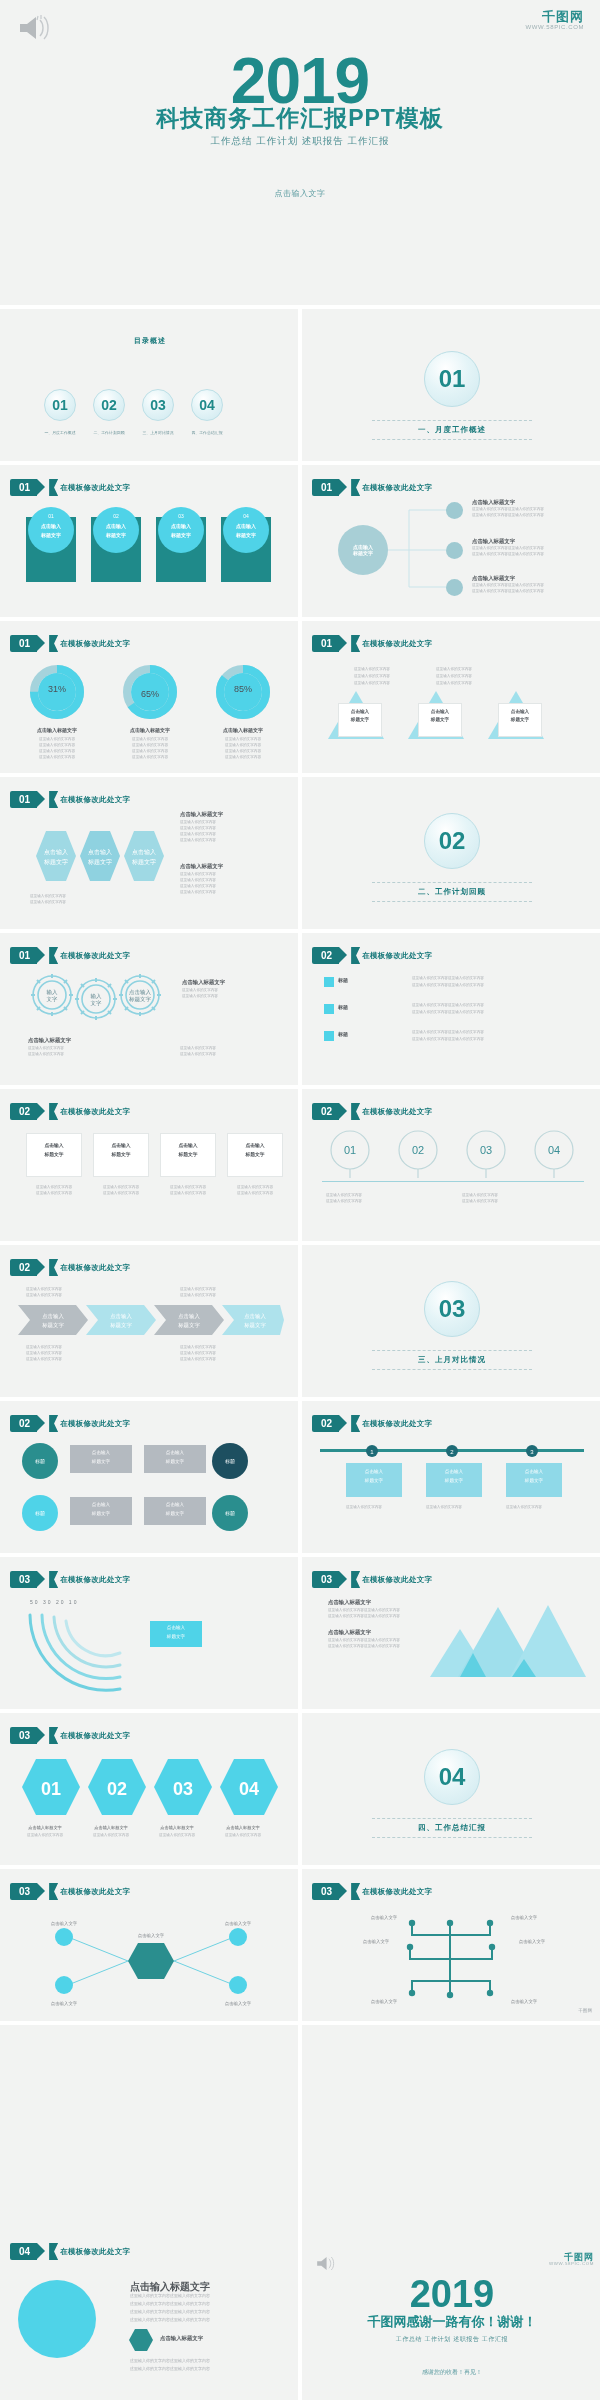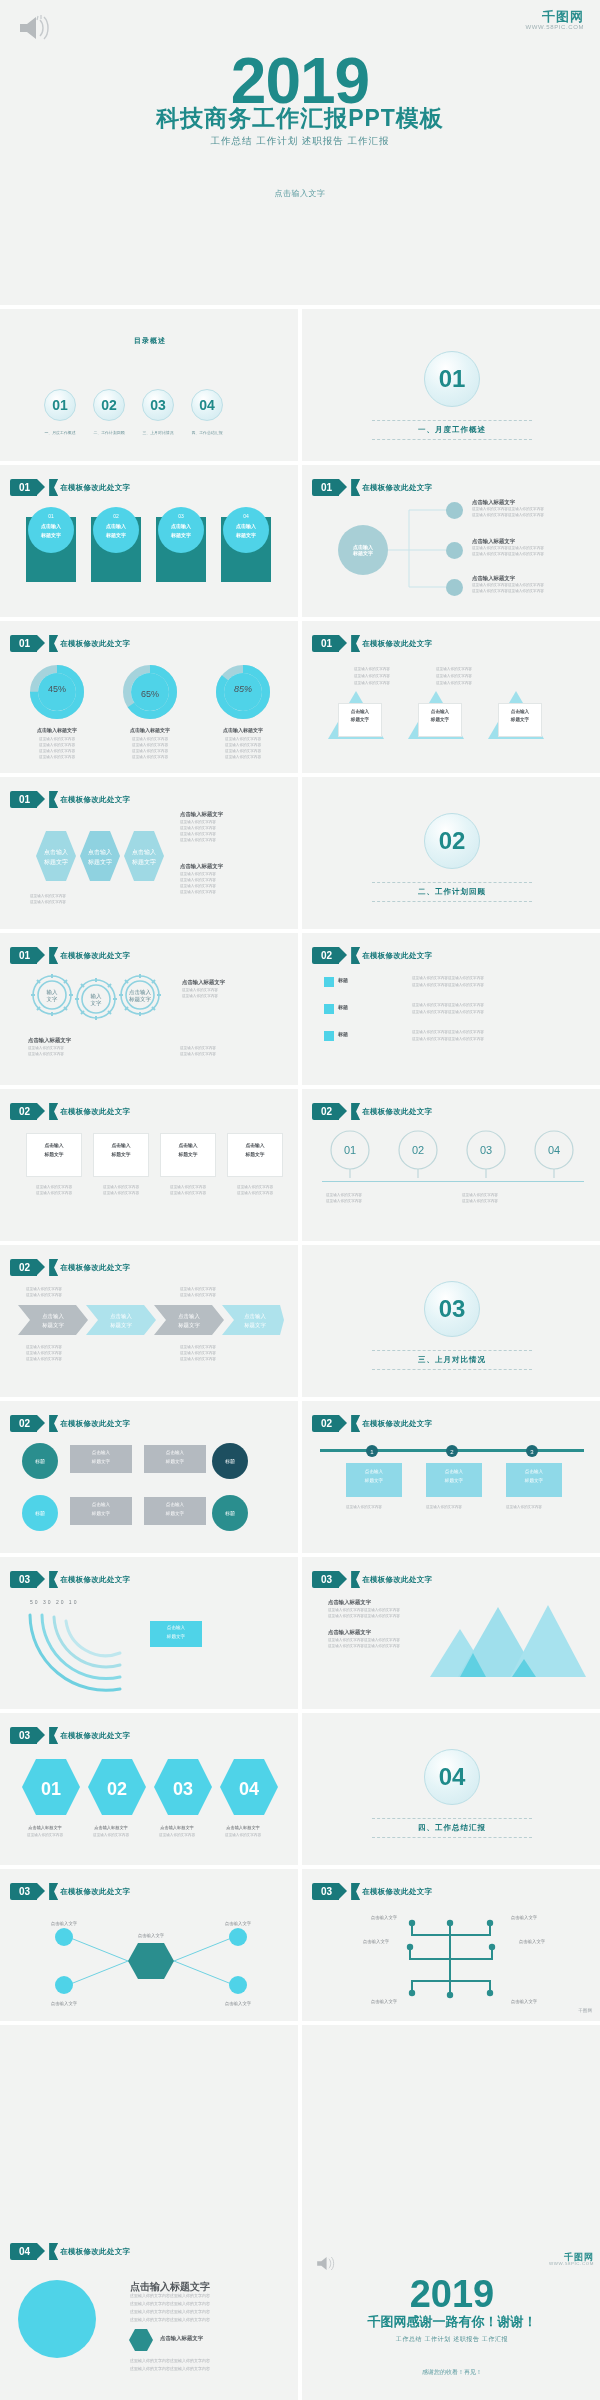--- a/index.html
+++ b/index.html
@@ -203,35 +203,35 @@
     <div class="hdr">
       <div class="badge">01</div>
       <div class="nick"></div>
       <div class="ttl">在模板修改此处文字</div>
     </div>
     <svg style="position:absolute;left:30px;top:44px;" width="54" height="54" viewBox="0 0 54 54">
       <circle cx="27" cy="27" r="23" fill="none" stroke="#a5d3dc" stroke-width="8"></circle>
       <circle cx="27" cy="27" r="23" fill="none" stroke="#4fd3e8" stroke-width="8" stroke-dasharray="108 36" transform="rotate(-90 27 27)"></circle>
       <circle cx="27" cy="27" r="19" fill="#4fd3e8"></circle>
     </svg>
-    <div style="position:absolute;left:30px;top:63px;width:54px;text-align:center;font-size:9px;color:#4c5157;">45%</div>
+    <div style="position:absolute;left:30px;top:63px;width:54px;text-align:center;font-size:9px;color:#4c5157;">31%</div>
 
     <svg style="position:absolute;left:123px;top:44px;" width="54" height="54" viewBox="0 0 54 54">
       <circle cx="27" cy="27" r="23" fill="none" stroke="#a5d3dc" stroke-width="8"></circle>
       <circle cx="27" cy="27" r="23" fill="none" stroke="#4fd3e8" stroke-width="8" stroke-dasharray="94 50" transform="rotate(-90 27 27)"></circle>
       <circle cx="27" cy="27" r="19" fill="#4fd3e8"></circle>
     </svg>
     <div style="position:absolute;left:123px;top:68px;width:54px;text-align:center;font-size:9px;color:#4c5157;">65%</div>
 
     <svg style="position:absolute;left:216px;top:44px;" width="54" height="54" viewBox="0 0 54 54">
       <circle cx="27" cy="27" r="23" fill="none" stroke="#a5d3dc" stroke-width="8"></circle>
       <circle cx="27" cy="27" r="23" fill="none" stroke="#4fd3e8" stroke-width="8" stroke-dasharray="123 21" transform="rotate(-90 27 27)"></circle>
       <circle cx="27" cy="27" r="19" fill="#4fd3e8"></circle>
     </svg>
-    <div style="position:absolute;left:216px;top:63px;width:54px;text-align:center;font-size:9px;color:#4c5157;font-style:italic;">85%</div>
+    <div style="position:absolute;left:216px;top:63px;width:54px;text-align:center;font-size:9px;color:#4c5157;">85%</div>
 
     <div style="position:absolute;left:22px;top:106px;width:70px;text-align:center;font-size:5px;color:#50555a;font-weight:bold;">点击输入标题文字</div>
     <div style="position:absolute;left:115px;top:106px;width:70px;text-align:center;font-size:5px;color:#50555a;font-weight:bold;">点击输入标题文字</div>
     <div style="position:absolute;left:208px;top:106px;width:70px;text-align:center;font-size:5px;color:#50555a;font-weight:bold;">点击输入标题文字</div>
 
     <div class="bodyline" style="position:absolute;left:22px;top:116px;width:70px;text-align:center;">这里输入你的文字内容</div>
     <div class="bodyline" style="position:absolute;left:22px;top:122px;width:70px;text-align:center;">这里输入你的文字内容</div>
     <div class="bodyline" style="position:absolute;left:22px;top:128px;width:70px;text-align:center;">这里输入你的文字内容</div>
     <div class="bodyline" style="position:absolute;left:22px;top:134px;width:70px;text-align:center;">这里输入你的文字内容</div>
 

